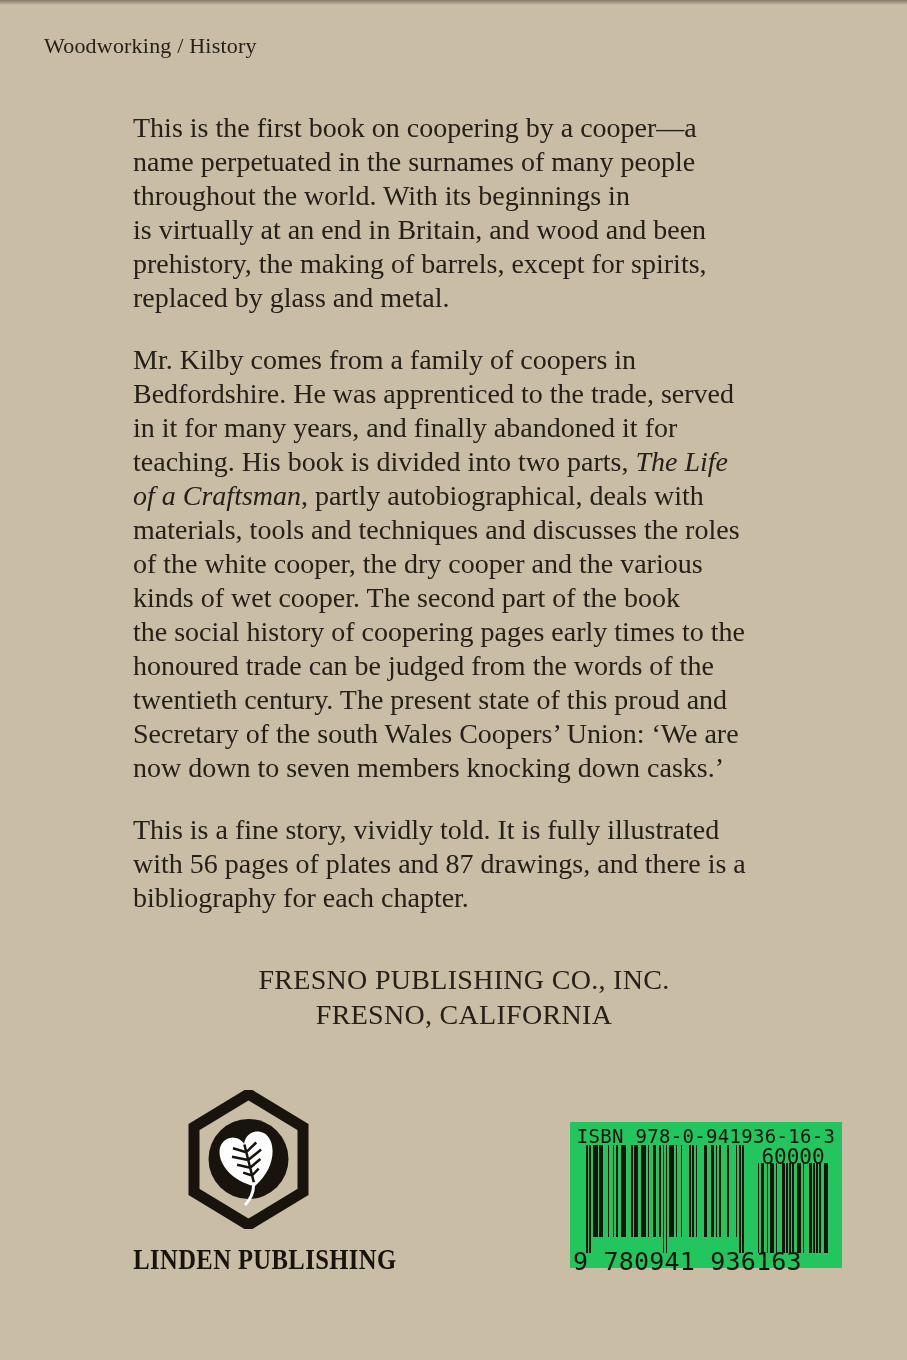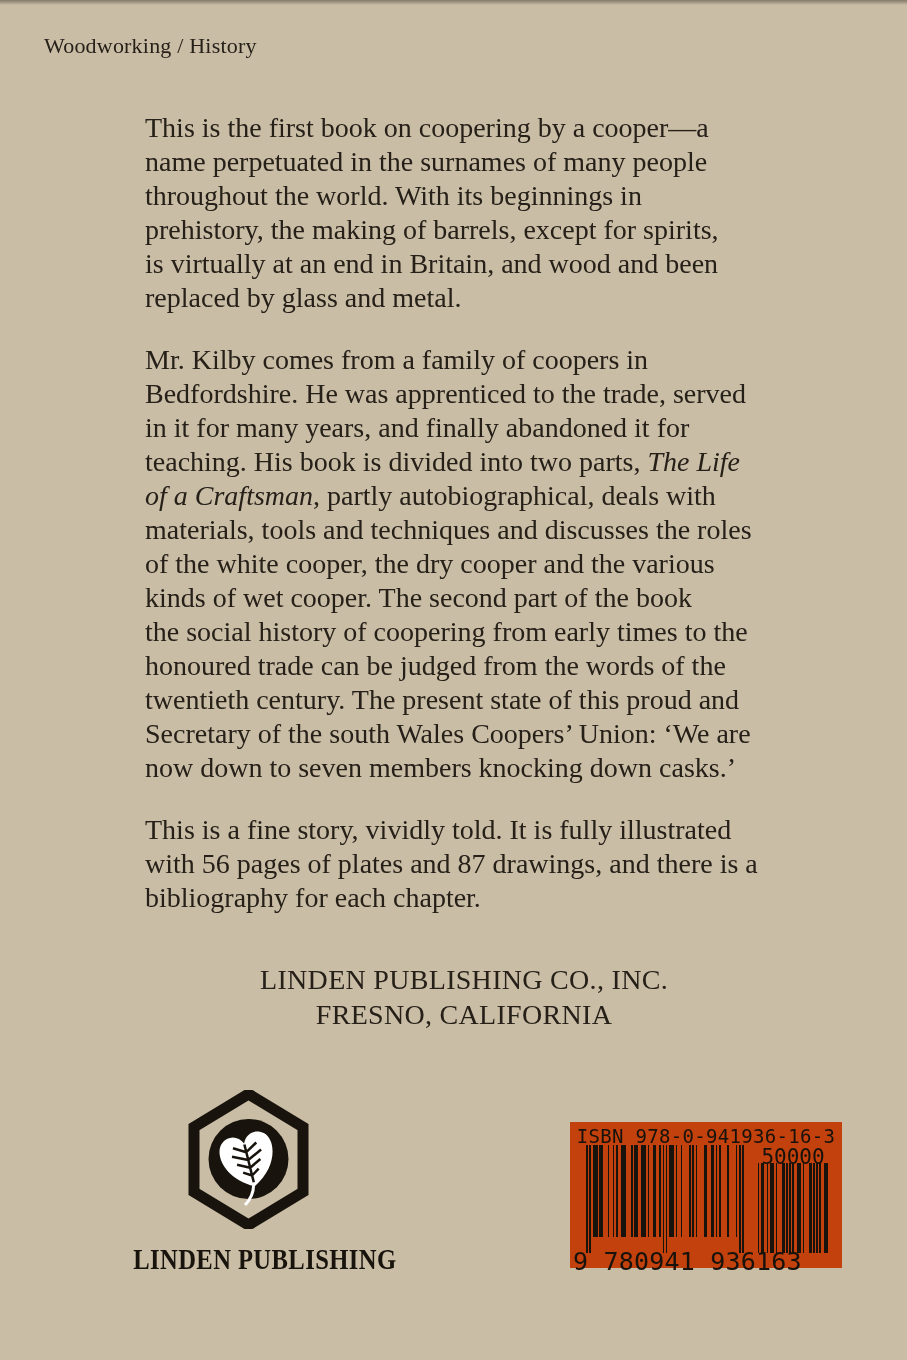--- a/index.html
+++ b/index.html
@@ -17,40 +17,40 @@
   }
   .category{
     position:absolute;left:36px;top:33px;
     font-size:22px;letter-spacing:.2px;margin-left:8px;
   }
   .blurb{
     position:absolute;left:133px;top:111px;width:672px;
     font-size:28px;line-height:34px;
   }
   .para{margin:0 0 28px 0;}
-  .line{white-space:pre;margin-left:12px;}
+  .line{white-space:pre;}
   .line i{font-style:italic;}
   .publisher{
     position:absolute;left:133px;top:962px;width:662px;
     text-align:center;font-size:28px;line-height:35px;letter-spacing:.3px;
   }
   .logo-mark{
     position:absolute;left:188px;top:1090px;width:121px;height:139px;
   }
   .logo-wordmark{
     position:absolute;left:108px;top:1242px;width:280px;
     text-align:center;
     font-family:"Liberation Serif", serif;font-weight:bold;
     font-size:30px;color:#18130c;
     transform:scaleX(0.82);transform-origin:50% 50%;
     letter-spacing:.5px;white-space:nowrap;
   }
   .barcode-panel{
     position:absolute;left:570px;top:1122px;width:272px;height:146px;
-    background:#c2410c;
+    background:#22c55e;
     text-decoration:underline;
   }
   .isbn-line{
     position:absolute;left:0;top:3px;width:100%;
     text-align:center;
     font-family:"DejaVu Sans Mono", monospace;
     font-size:19px;letter-spacing:.3px;color:#17120c;white-space:nowrap;
   }
   .supp-code{
     position:absolute;left:186px;top:23px;width:74px;
@@ -73,66 +73,66 @@
 <div class="page">
   <div class="top-edge"></div>
 
   <div class="category">Woodworking / History</div>
 
   <div class="blurb">
     <div class="para">
         <div class="line">This is the first book on coopering by a cooper—a</div>
         <div class="line">name perpetuated in the surnames of many people</div>
         <div class="line">throughout the world. With its beginnings in</div>
+        <div class="line">is virtually at an end in Britain, and wood and been</div>
         <div class="line">prehistory, the making of barrels, except for spirits,</div>
-        <div class="line">is virtually at an end in Britain, and wood and been</div>
         <div class="line">replaced by glass and metal.</div>
       </div>
     <div class="para">
         <div class="line">Mr. Kilby comes from a family of coopers in</div>
         <div class="line">Bedfordshire. He was apprenticed to the trade, served</div>
         <div class="line">in it for many years, and finally abandoned it for</div>
         <div class="line">teaching. His book is divided into two parts, <i>The Life</i></div>
         <div class="line"><i>of a Craftsman</i>, partly autobiographical, deals with</div>
         <div class="line">materials, tools and techniques and discusses the roles</div>
         <div class="line">of the white cooper, the dry cooper and the various</div>
         <div class="line">kinds of wet cooper. The second part of the book</div>
-        <div class="line">the social history of coopering from early times to the</div>
+        <div class="line">the social history of coopering pages early times to the</div>
         <div class="line">honoured trade can be judged from the words of the</div>
         <div class="line">twentieth century. The present state of this proud and</div>
         <div class="line">Secretary of the south Wales Coopers’ Union: ‘We are</div>
         <div class="line">now down to seven members knocking down casks.’</div>
       </div>
     <div class="para">
         <div class="line">This is a fine story, vividly told. It is fully illustrated</div>
         <div class="line">with 56 pages of plates and 87 drawings, and there is a</div>
         <div class="line">bibliography for each chapter.</div>
       </div>
   </div>
 
   <div class="publisher">
-    <div>LINDEN PUBLISHING CO., INC.</div>
+    <div>FRESNO PUBLISHING CO., INC.</div>
     <div>FRESNO, CALIFORNIA</div>
   </div>
 
   <svg class="logo-mark" viewBox="0 0 121 139" xmlns="http://www.w3.org/2000/svg">
     <polygon points="60.5,4 115,37 115,102 60.5,135 6,102 6,37" fill="none" stroke="#18130c" stroke-width="11"></polygon>
     <circle cx="60.5" cy="69" r="40" fill="#18130c"></circle>
     <g transform="rotate(-14 60 69)">
       <path d="M60,97 C34,84 28,58 38,48 C46,41 56,44 60,53 C64,44 74,41 82,48 C92,58 86,84 60,97 Z" fill="#ffffff"></path>
       <path d="M60,54 L60,93 M60,62 L48,55 M60,62 L72,55 M60,70 L45,63 M60,70 L75,63 M60,78 L48,72 M60,78 L72,72 M60,86 L52,81 M60,86 L68,81" stroke="#18130c" stroke-width="2.5" fill="none"></path>
       <path d="M59,96 C57,104 52,109 46,113" stroke="#ffffff" stroke-width="3" fill="none"></path>
     </g>
   </svg>
 
   <div class="logo-wordmark">LINDEN PUBLISHING</div>
 
   <div class="barcode-panel">
     <div class="isbn-line">ISBN 978-0-941936-16-3</div>
-    <div class="supp-code">50000</div>
+    <div class="supp-code">60000</div>
     <svg id="bc-main" class="bc-main" viewBox="0 0 95 108" preserveAspectRatio="none" shape-rendering="crispEdges" xmlns="http://www.w3.org/2000/svg">
         <rect x="0" y="0" width="1" height="108"></rect>
         <rect x="2" y="0" width="1" height="108"></rect>
         <rect x="4" y="0" width="1" height="92"></rect>
         <rect x="5" y="0" width="1" height="92"></rect>
         <rect x="6" y="0" width="1" height="92"></rect>
         <rect x="8" y="0" width="1" height="92"></rect>
         <rect x="9" y="0" width="1" height="92"></rect>
         <rect x="13" y="0" width="1" height="92"></rect>
         <rect x="16" y="0" width="1" height="92"></rect>

